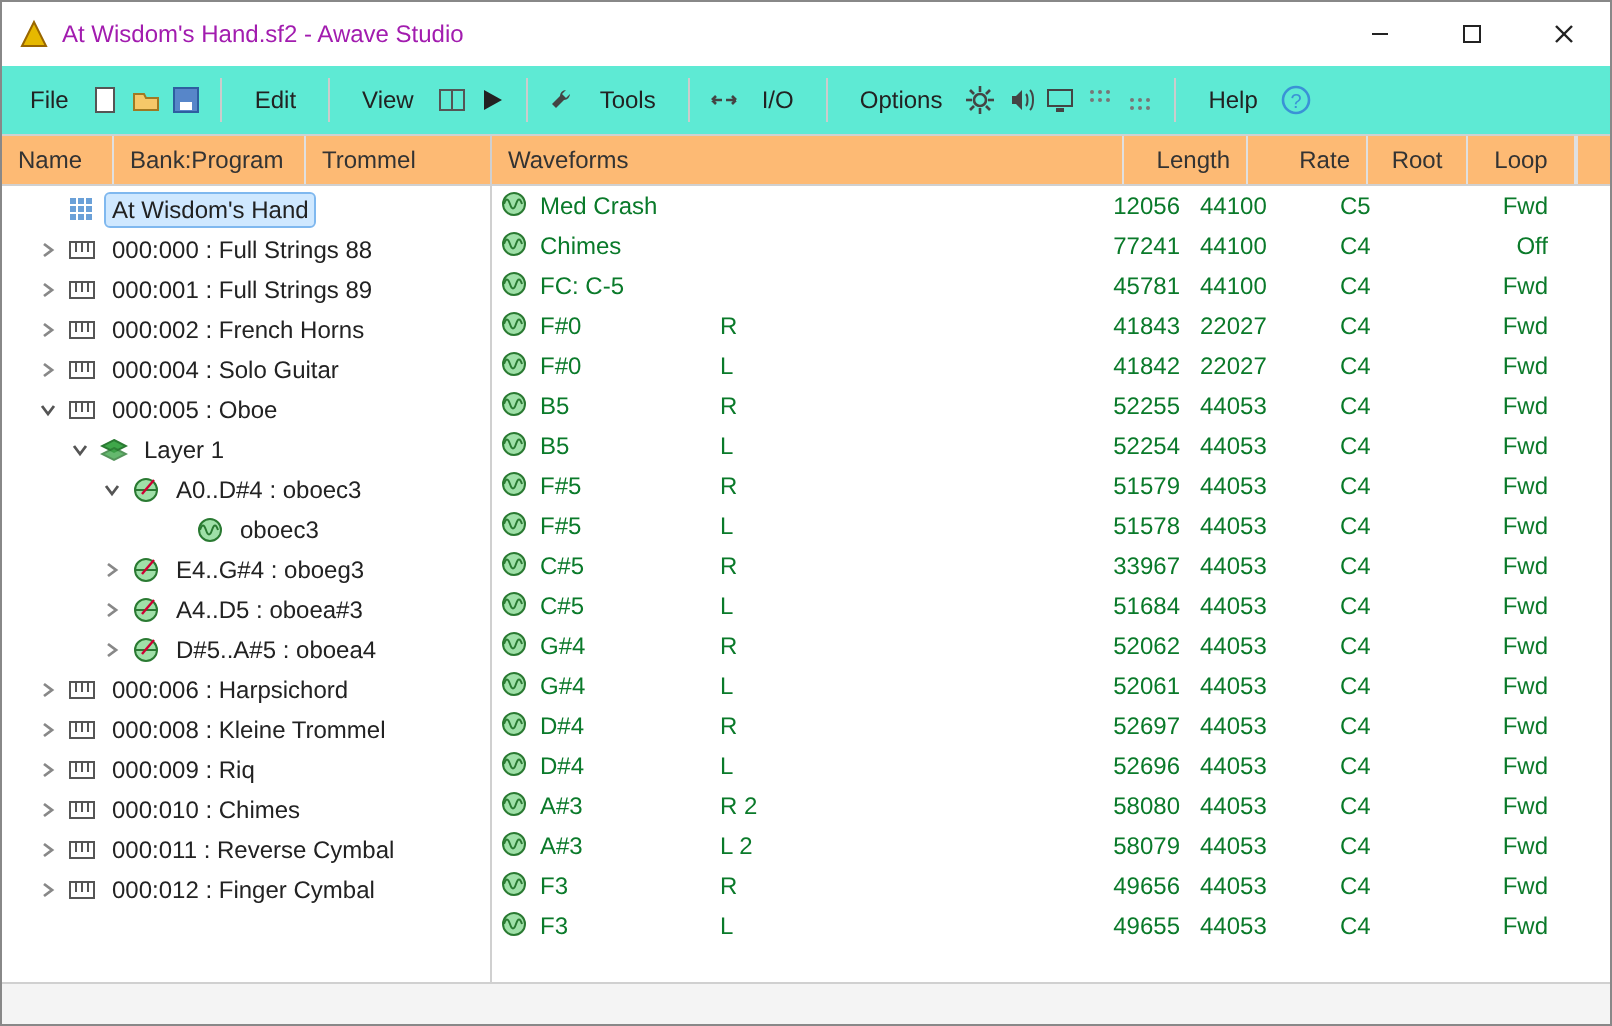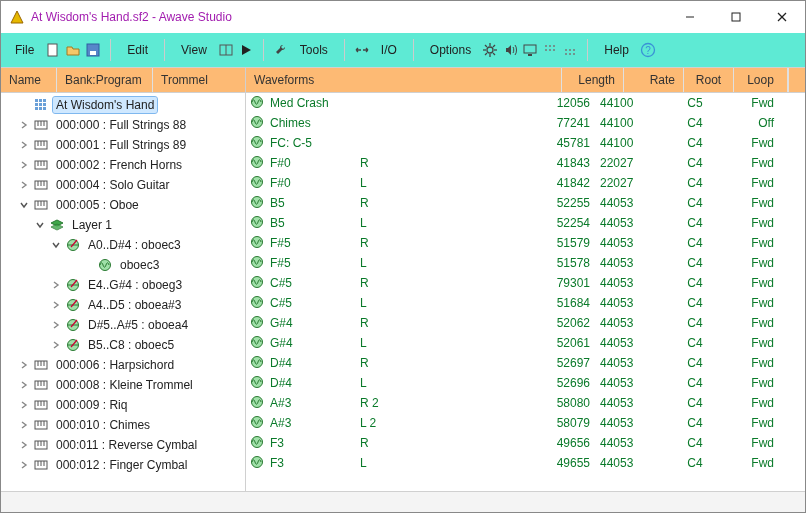--- a/index.html
+++ b/index.html
@@ -36,21 +36,21 @@
   .indent-3{padding-left:46px}
   .indent-5{padding-left:78px}
   
   .grid{flex:1 1 auto;overflow:auto}
   .row{display:flex;align-items:center;height:20px;padding:0 0 0 4px;color:#0a7a2a;font-size:12px}
   .row .icon{width:16px;height:16px;margin-right:4px;display:inline-flex}
   .row .c-name{flex:0 0 90px}
   .row .c-ch{flex:0 0 168px;color:#0a7a2a}
   .row .c-len{flex:0 0 62px;text-align:right;padding-right:10px}
   .row .c-rate{flex:0 0 60px;text-align:left;padding-right:10px}
-  .row .c-root{flex:0 0 50px;text-align:center}
+  .row .c-root{flex:0 0 50px;text-align:left}
   .row .c-loop{flex:0 0 54px;text-align:right}
   .statusbar{height:20px;border-top:1px solid #d0d0d0;background:#f4f4f4}
   .scroll-stub{width:16px;border-left:1px solid #e0e0e0}
   
   .sv{display:block}
   .kbd-icon rect{fill:none;stroke:#555;stroke-width:1}
   .kbd-icon line{stroke:#555;stroke-width:1}
 </style>
 </head>
 <body>
@@ -379,35 +379,20 @@
             </span>
             <span class="icon">
               <svg width="14" height="14">
                 <circle cx="7" cy="7" r="5.5" fill="#9fe0a8" stroke="#2a7a32"></circle>
                 <line x1="2" y1="7" x2="12" y2="7" stroke="#2a7a32"></line>
                 <line x1="11" y1="2" x2="5" y2="9" stroke="#c03" stroke-width="1.2"></line>
               </svg>
             </span>
             <span class="lbl">D#5..A#5 : oboea4</span>
           </div>
-          <div class="node indent-3">
-            <span class="twisty">
-              <svg width="10" height="10">
-                <polyline points="3,2 7,5 3,8" fill="none" stroke="#888" stroke-width="1.4"></polyline>
-              </svg>
-            </span>
-            <span class="icon">
-              <svg width="14" height="14">
-                <circle cx="7" cy="7" r="5.5" fill="#9fe0a8" stroke="#2a7a32"></circle>
-                <line x1="2" y1="7" x2="12" y2="7" stroke="#2a7a32"></line>
-                <line x1="11" y1="2" x2="5" y2="9" stroke="#c03" stroke-width="1.2"></line>
-              </svg>
-            </span>
-            <span class="lbl">B5..C8 : oboec5</span>
-          </div>
           <div class="node indent-1">
             <span class="twisty">
               <svg width="10" height="10">
                 <polyline points="3,2 7,5 3,8" fill="none" stroke="#888" stroke-width="1.4"></polyline>
               </svg>
             </span>
             <span class="icon">
               <svg class="kbd-icon" width="14" height="14">
                 <rect x="1" y="3" width="12" height="8"></rect>
                 <line x1="4" y1="3" x2="4" y2="8"></line>
@@ -638,21 +623,21 @@
           </div>
           <div class="row">
             <span class="icon">
               <svg width="14" height="14">
                 <circle cx="7" cy="7" r="5.5" fill="#9fe0a8" stroke="#2a7a32"></circle>
                 <path d="M2 7c1-3 2-3 3 0s2 3 3 0 2-3 3 0" fill="none" stroke="#2a7a32"></path>
               </svg>
             </span>
             <span class="c-name">C#5</span>
             <span class="c-ch">R</span>
-            <span class="c-len">79301</span>
+            <span class="c-len">33967</span>
             <span class="c-rate">44053</span>
             <span class="c-root">C4</span>
             <span class="c-loop">Fwd</span>
           </div>
           <div class="row">
             <span class="icon">
               <svg width="14" height="14">
                 <circle cx="7" cy="7" r="5.5" fill="#9fe0a8" stroke="#2a7a32"></circle>
                 <path d="M2 7c1-3 2-3 3 0s2 3 3 0 2-3 3 0" fill="none" stroke="#2a7a32"></path>
               </svg>

